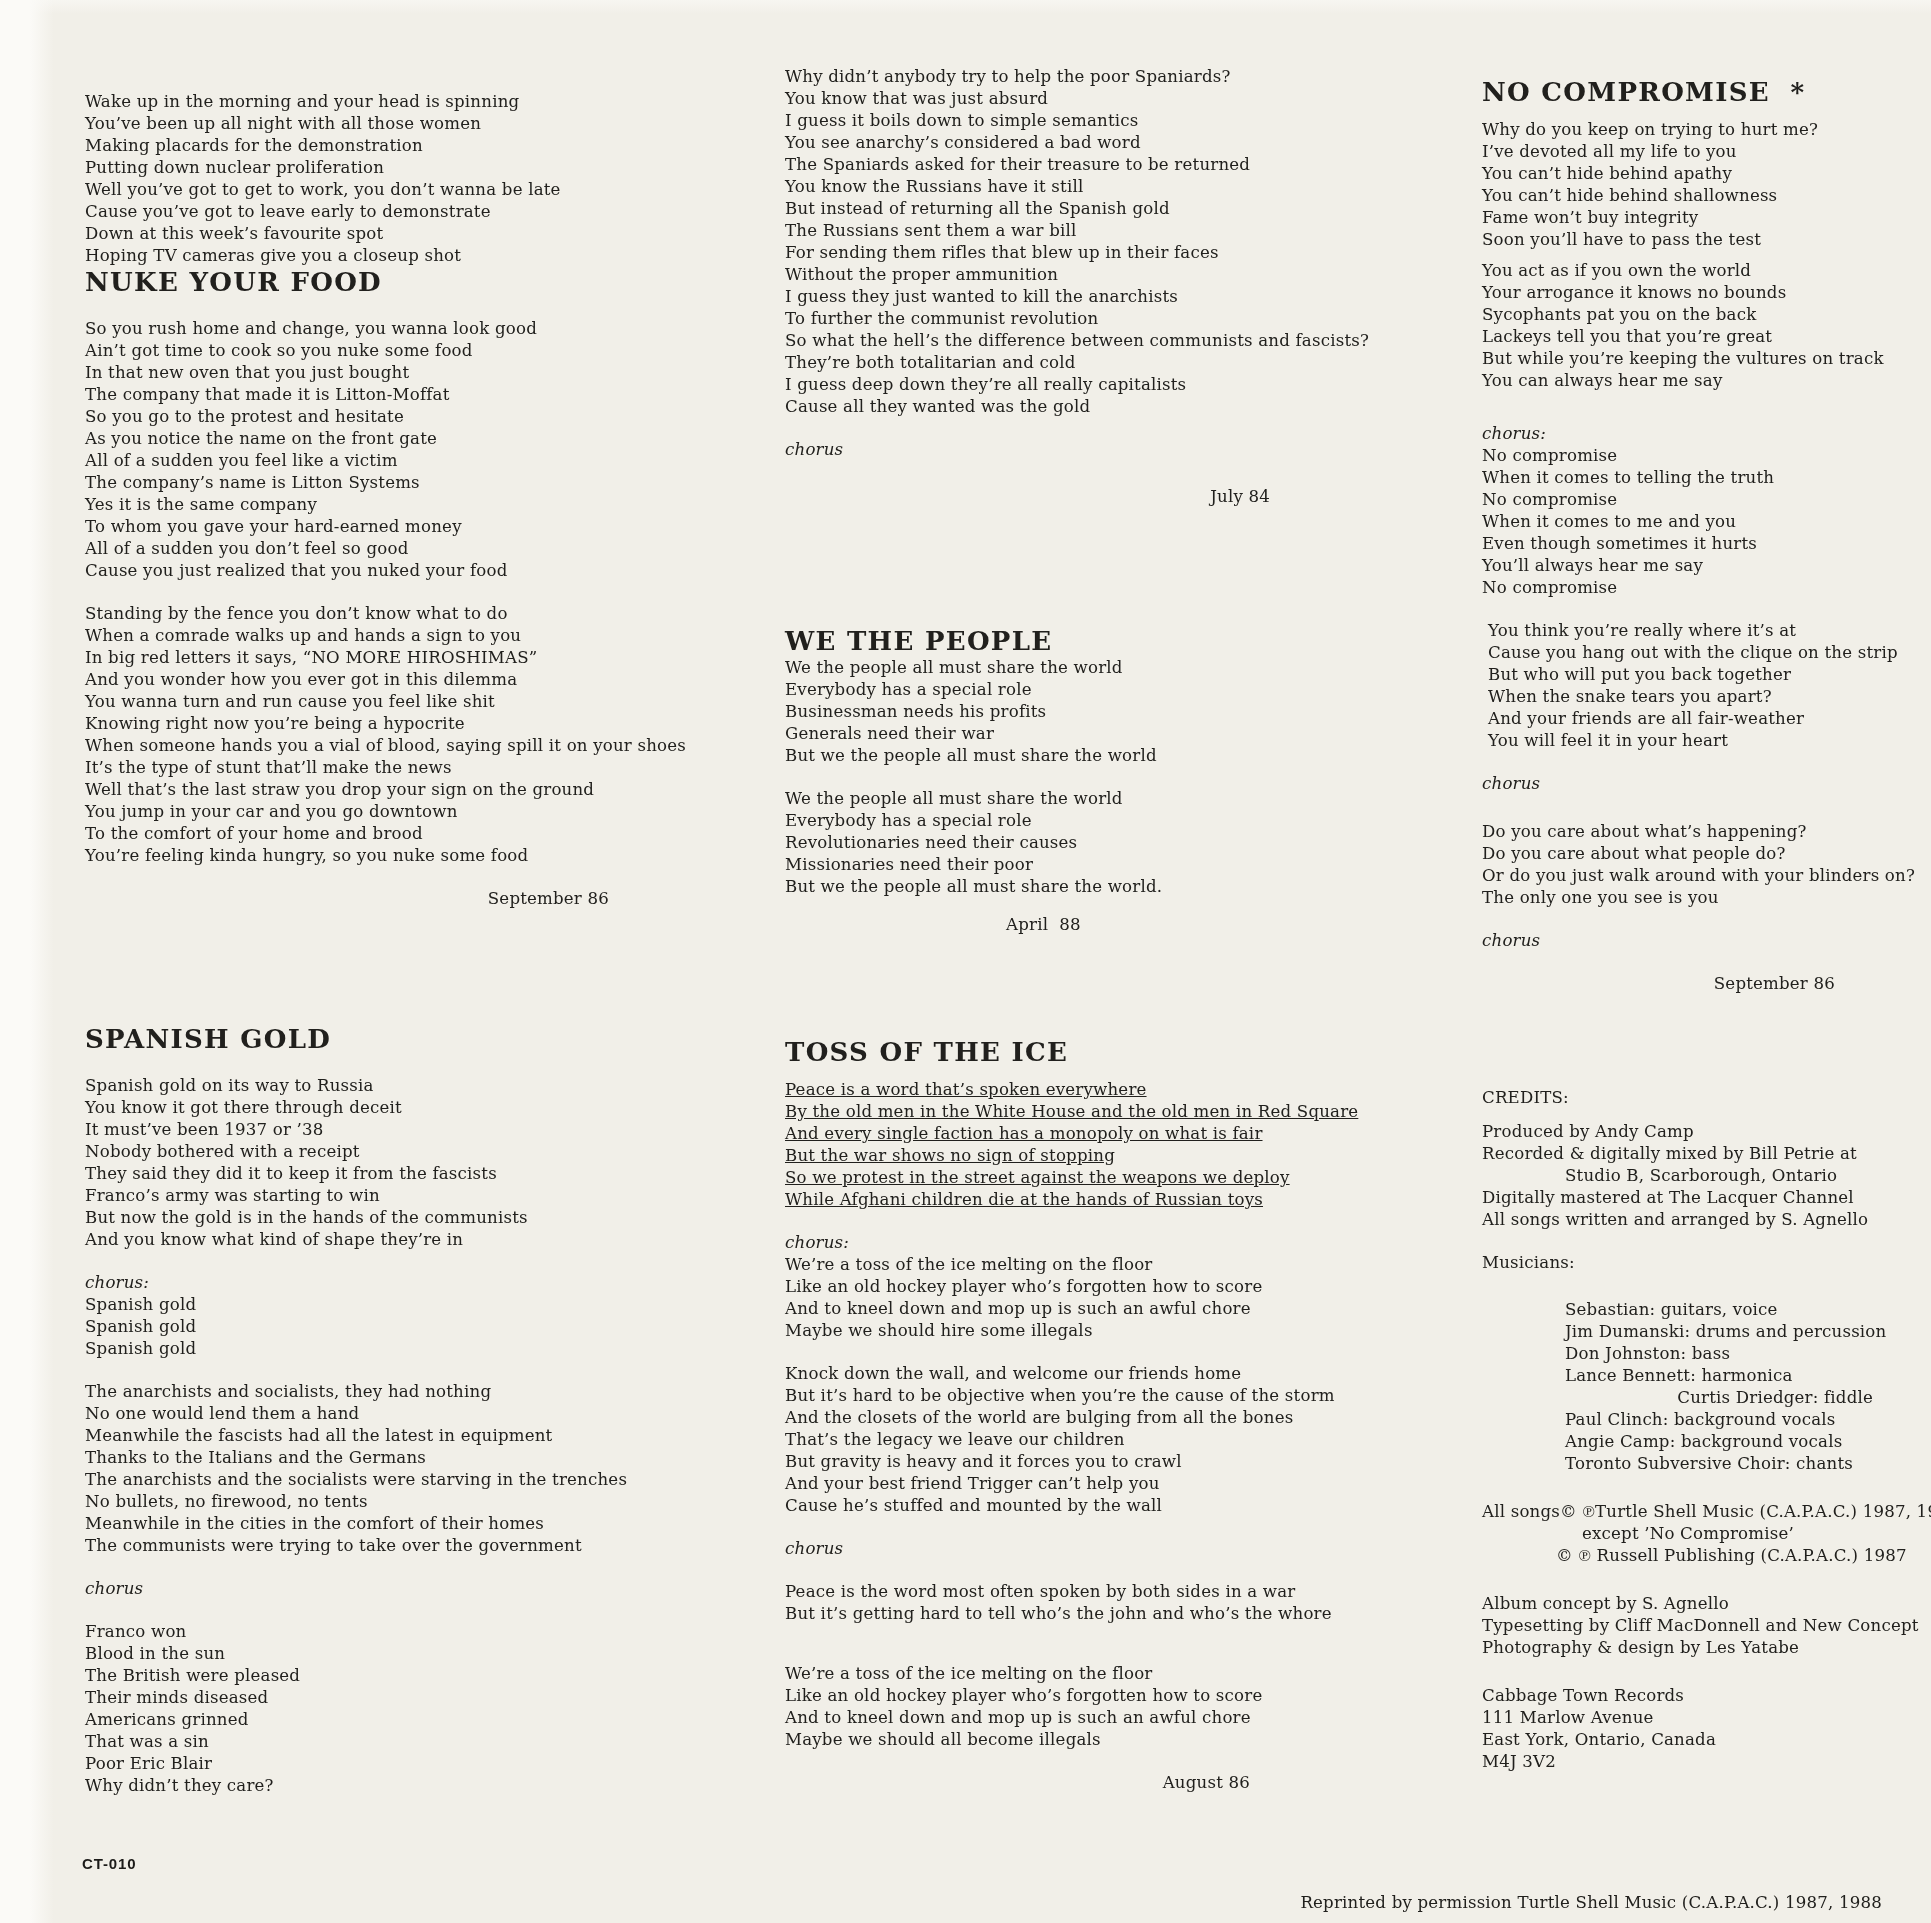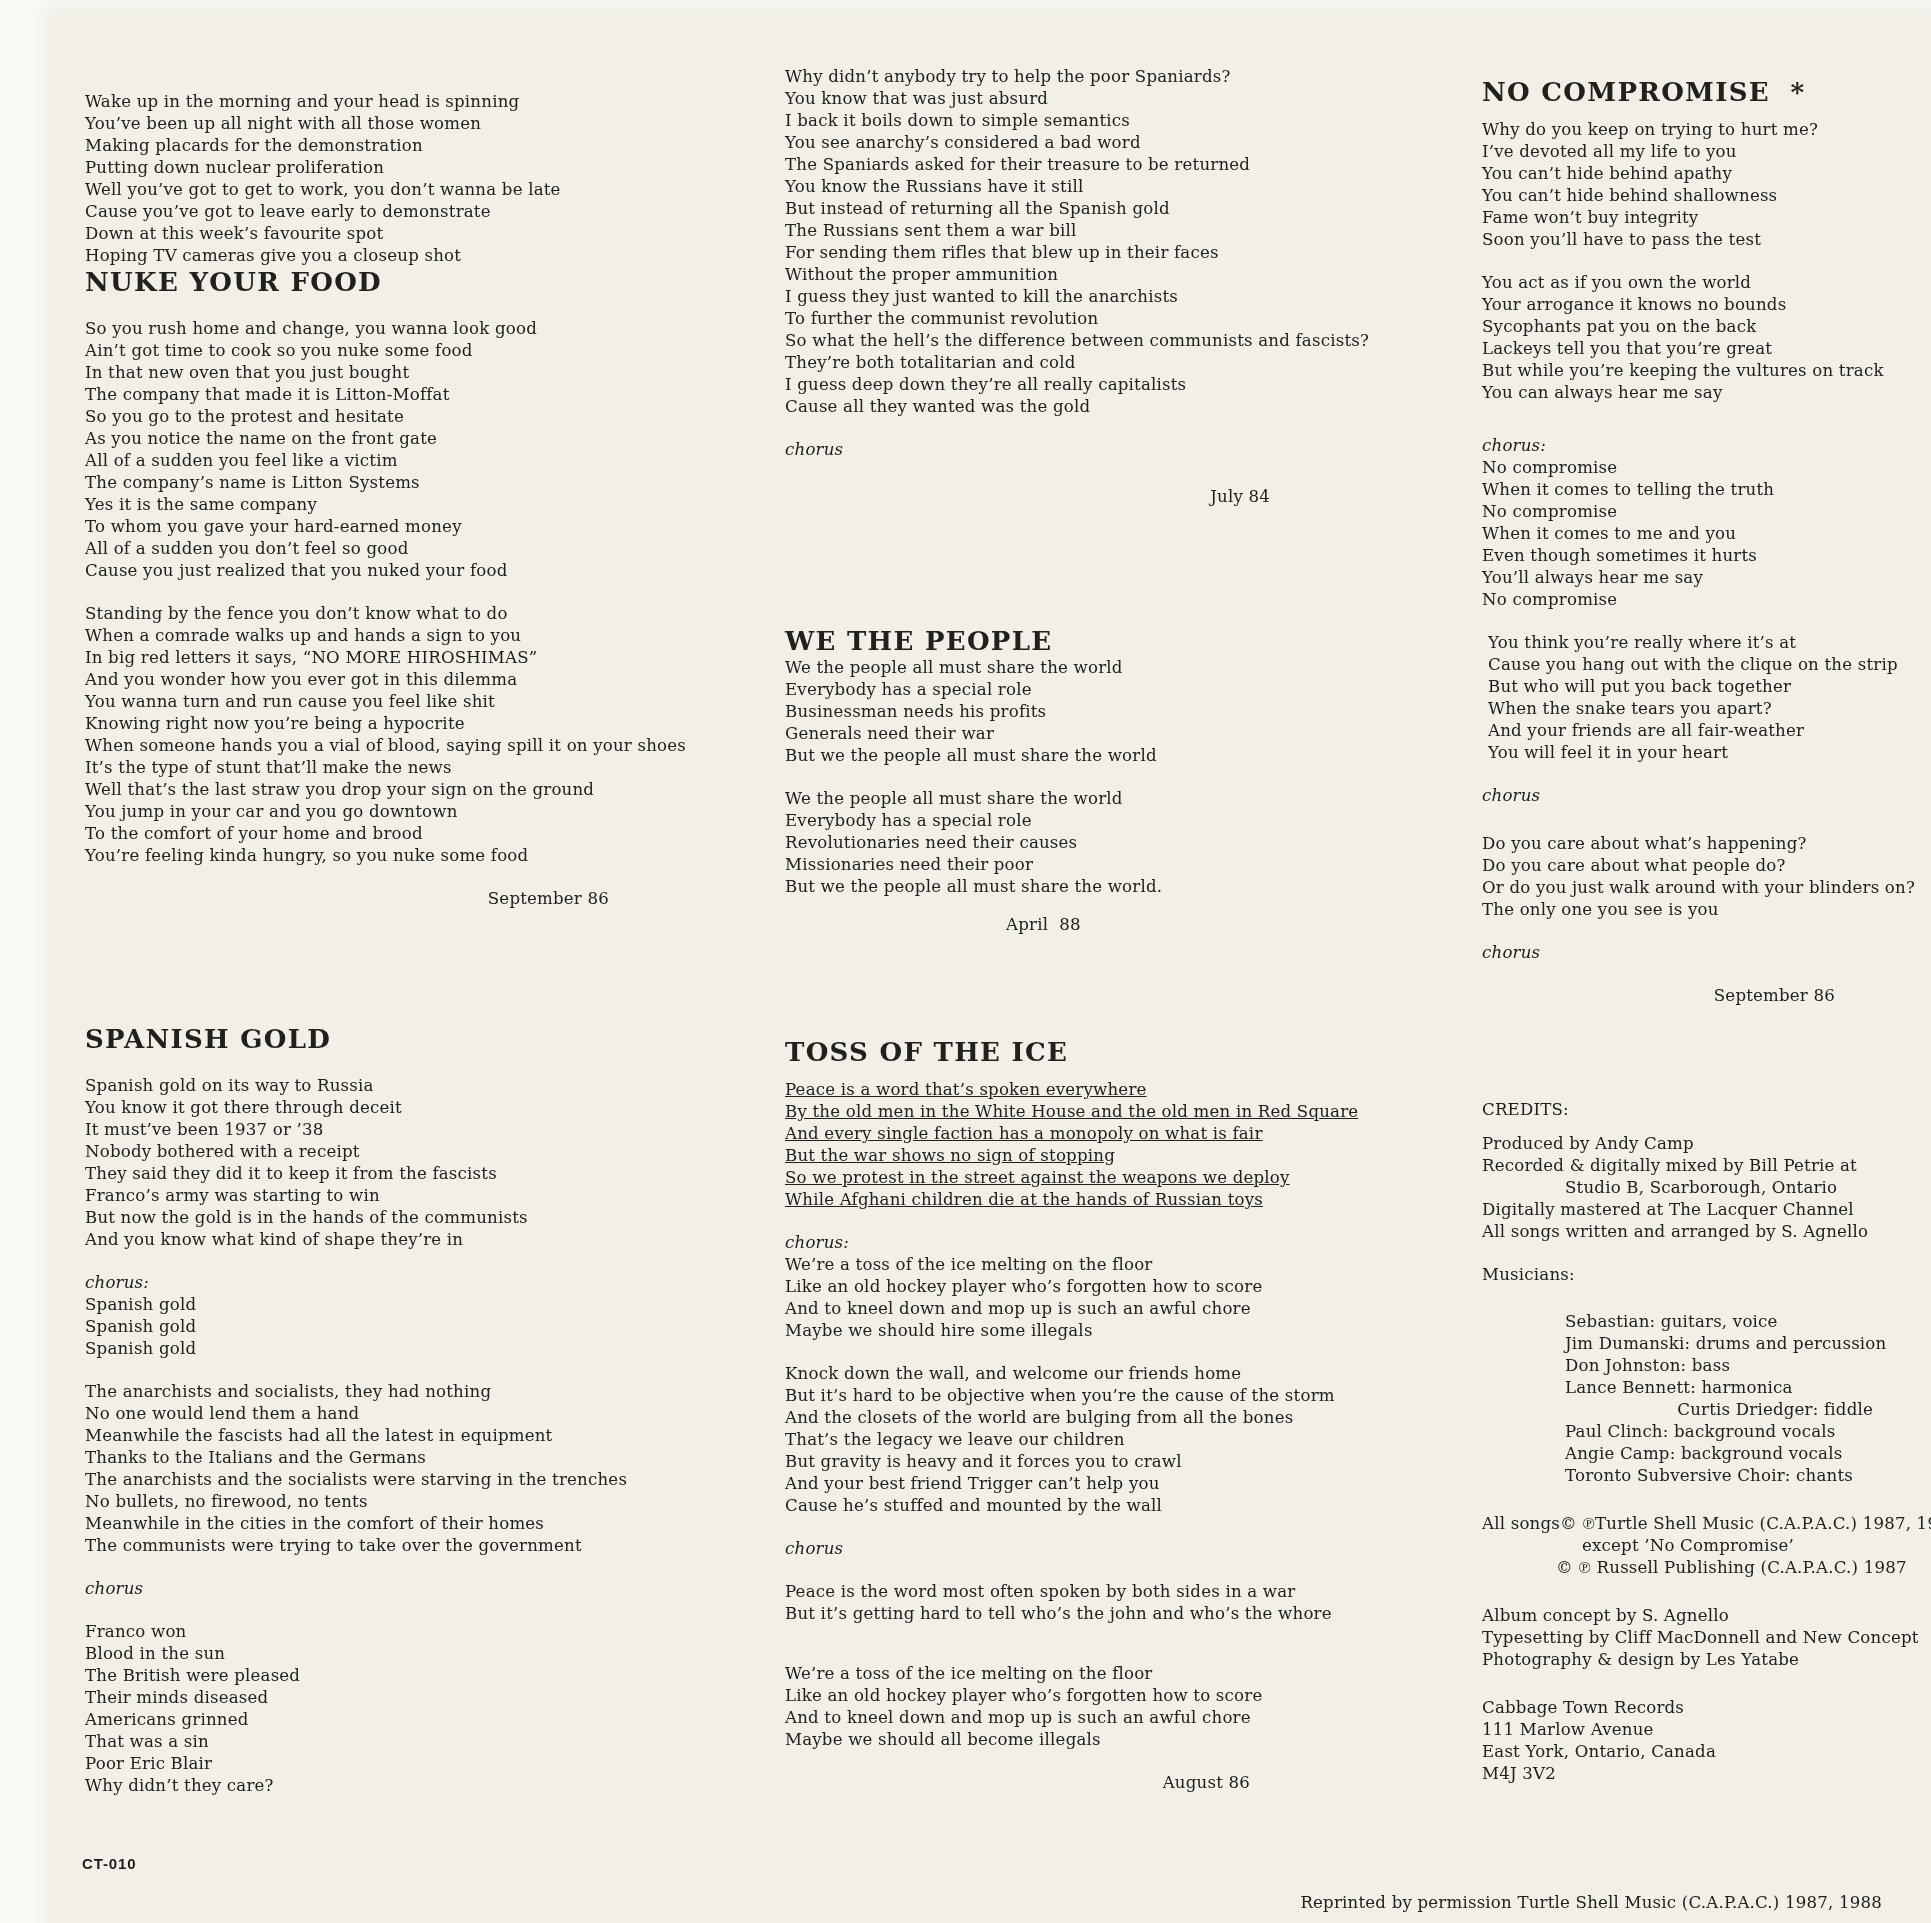--- a/index.html
+++ b/index.html
@@ -122,21 +122,21 @@
         <div class="line">Americans grinned</div>
         <div class="line">That was a sin</div>
         <div class="line">Poor Eric Blair</div>
         <div class="line">Why didn’t they care?</div>
       </div>
     </div>
   <div class="col" id="col-1">
       <div class="block b-stanza">
         <div class="line">Why didn’t anybody try to help the poor Spaniards?</div>
         <div class="line">You know that was just absurd</div>
-        <div class="line">I back it boils down to simple semantics</div>
+        <div class="line">I guess it boils down to simple semantics</div>
         <div class="line">You see anarchy’s considered a bad word</div>
         <div class="line">The Spaniards asked for their treasure to be returned</div>
         <div class="line">You know the Russians have it still</div>
         <div class="line">But instead of returning all the Spanish gold</div>
         <div class="line">The Russians sent them a war bill</div>
         <div class="line">For sending them rifles that blew up in their faces</div>
         <div class="line">Without the proper ammunition</div>
         <div class="line">I guess they just wanted to kill the anarchists</div>
         <div class="line">To further the communist revolution</div>
         <div class="line">So what the hell’s the difference between communists and fascists?</div>
@@ -207,21 +207,21 @@
   <div class="col" id="col-2">
       <div class="block b-title">NO COMPROMISE  *</div>
       <div class="block b-stanza" style="margin-top: 12.2px;">
         <div class="line">Why do you keep on trying to hurt me?</div>
         <div class="line">I’ve devoted all my life to you</div>
         <div class="line">You can’t hide behind apathy</div>
         <div class="line">You can’t hide behind shallowness</div>
         <div class="line">Fame won’t buy integrity</div>
         <div class="line">Soon you’ll have to pass the test</div>
       </div>
-      <div class="block b-stanza" style="margin-top: 21px;">
+      <div class="block b-stanza" style="margin-top: 9px;">
         <div class="line">You act as if you own the world</div>
         <div class="line">Your arrogance it knows no bounds</div>
         <div class="line">Sycophants pat you on the back</div>
         <div class="line">Lackeys tell you that you’re great</div>
         <div class="line">But while you’re keeping the vultures on track</div>
         <div class="line">You can always hear me say</div>
       </div>
       <div class="block b-chorus" style="margin-top: 31px;">
         <div class="line chorus-label">chorus:</div>
         <div class="line">No compromise</div>

